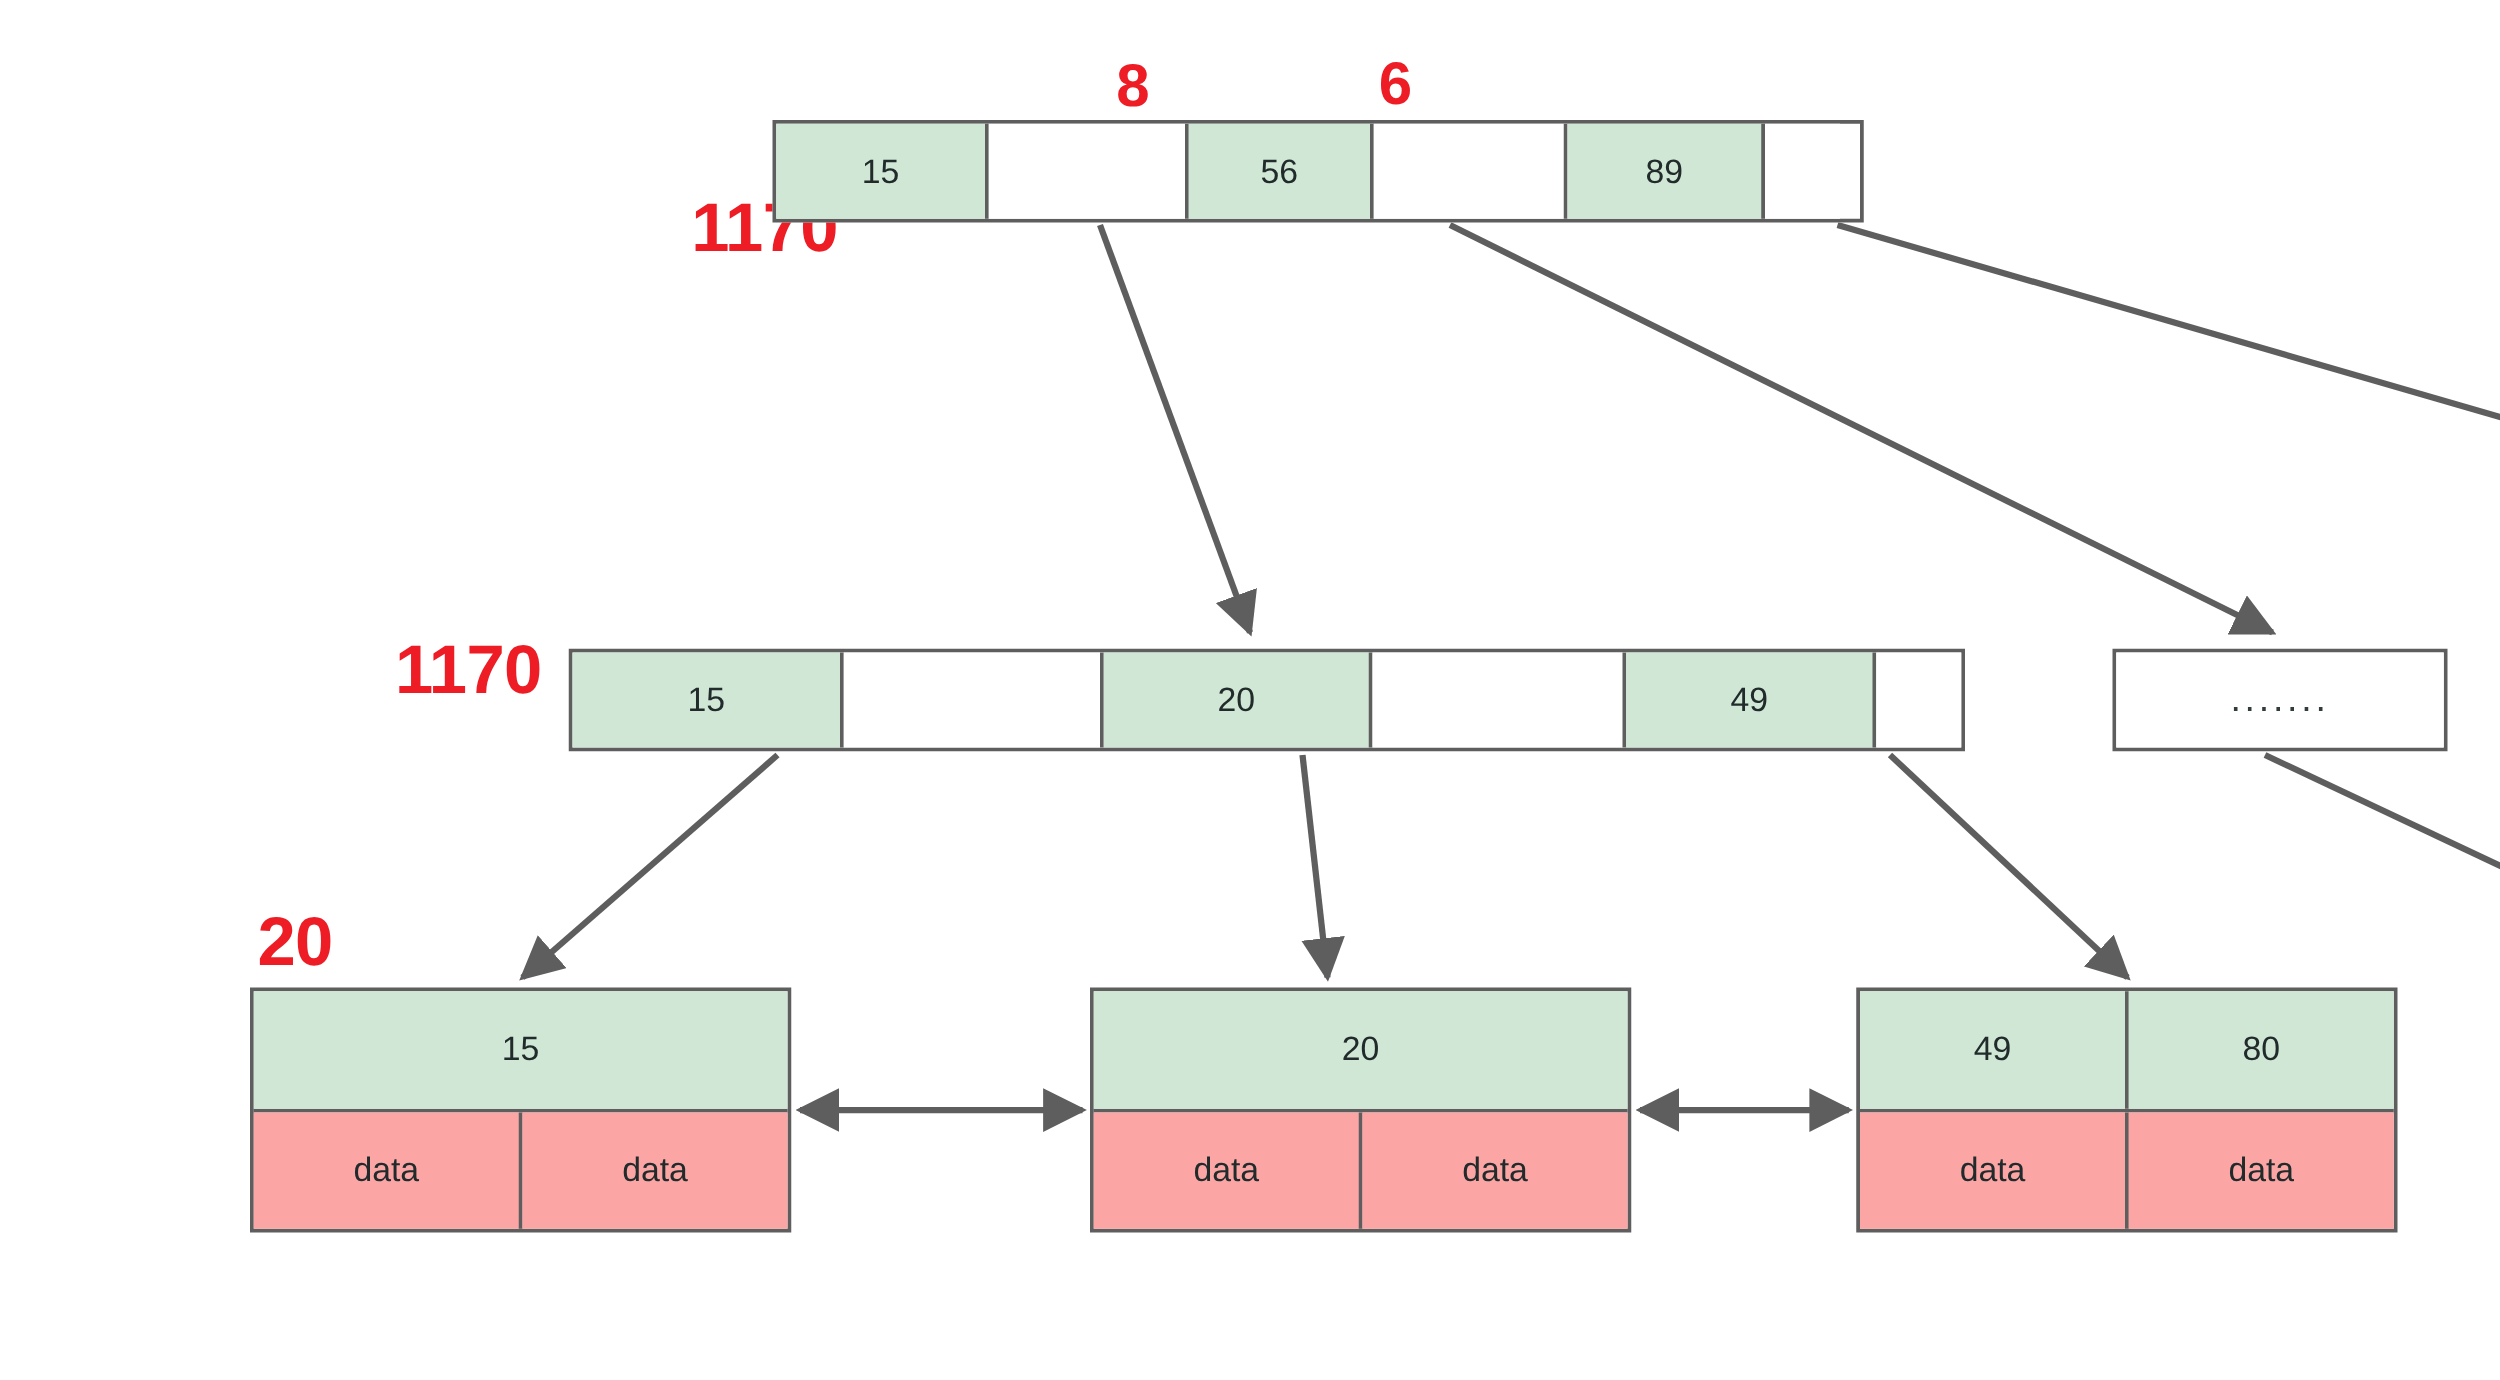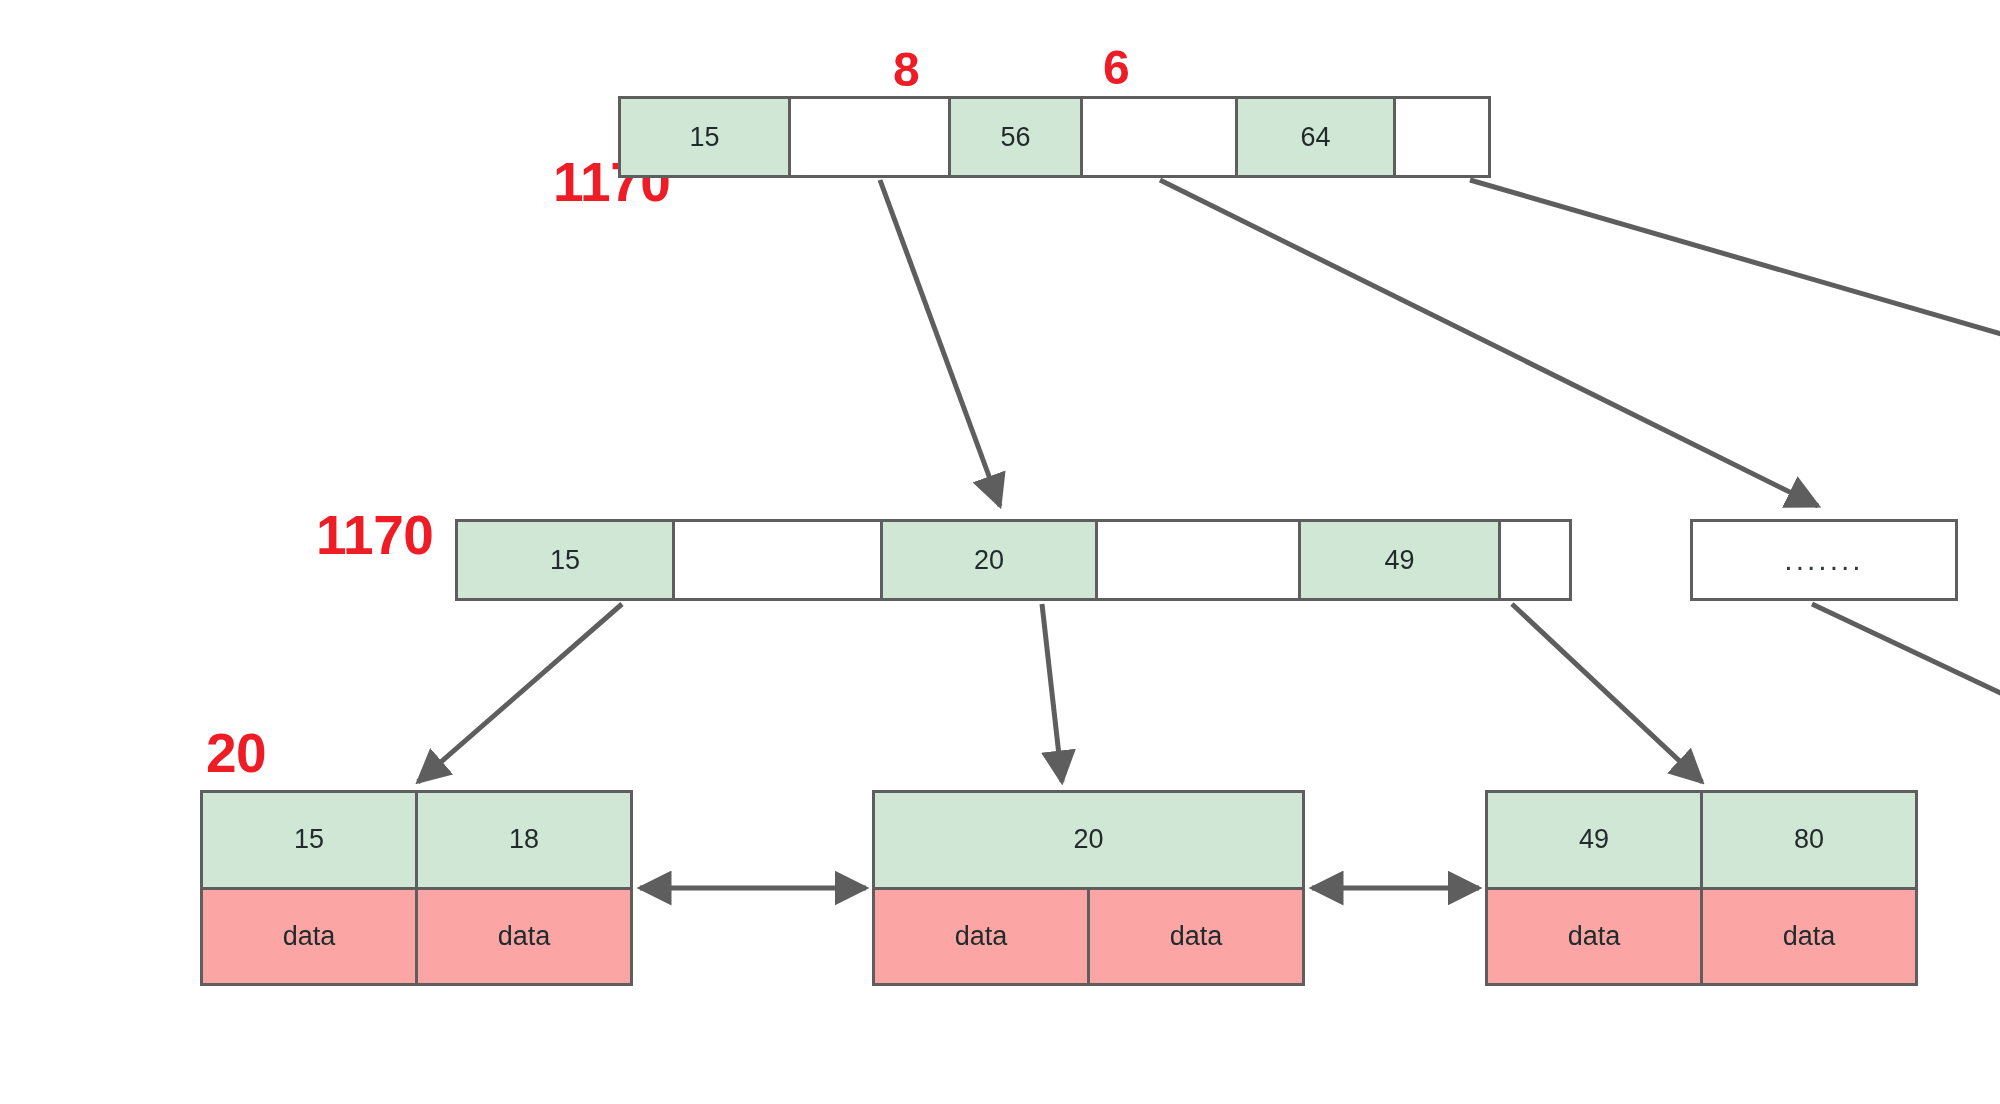--- a/index.html
+++ b/index.html
@@ -151,43 +151,42 @@
 
   <div class="red-label" style="left:553px; top:155px; font-size:55px;">1170</div>
 
   <div class="red-label" style="left:316px; top:508px; font-size:55px;">1170</div>
 
   <div class="red-label" style="left:206px; top:726px; font-size:55px;">20</div>
 
   <div class="node" style="left:618px; top:96px; width:873px; height:82px;">
     <div class="cell key" style="width:170px;">15</div>
     <div class="cell ptr" style="width:160px;"></div>
-    <div class="cell key" style="width:132px;">56</div>
+    <div class="cell key" style="width:148px;">56</div>
     <div class="cell ptr" style="width:155px;"></div>
-    <div class="cell key" style="width:158px;">64</div>
+    <div class="cell key" style="width:158px;">89</div>
     <div class="cell ptr" style="width:60px;"></div>
   </div>
 
   <div class="node" style="left:455px; top:519px; width:1117px; height:82px;">
     <div class="cell key" style="width:217px;">15</div>
     <div class="cell ptr" style="width:208px;"></div>
     <div class="cell key" style="width:215px;">20</div>
     <div class="cell ptr" style="width:203px;"></div>
     <div class="cell key" style="width:200px;">49</div>
     <div class="cell ptr" style="width:68px;"></div>
   </div>
 
   <div class="node ellipsis-node" style="left:1690px; top:519px; width:268px; height:82px;">
     <div class="ellipsis-cell">.......</div>
   </div>
 
   <div class="leaf" style="left:200px; top:790px; width:433px; height:196px;">
     <div class="leaf-row keys">
       <div class="leaf-cell">15</div>
-      <div class="leaf-cell">18</div>
     </div>
     <div class="leaf-row vals">
       <div class="leaf-cell">data</div>
       <div class="leaf-cell">data</div>
     </div>
   </div>
 
   <div class="leaf" style="left:872px; top:790px; width:433px; height:196px;">
     <div class="leaf-row keys">
       <div class="leaf-cell">20</div>

